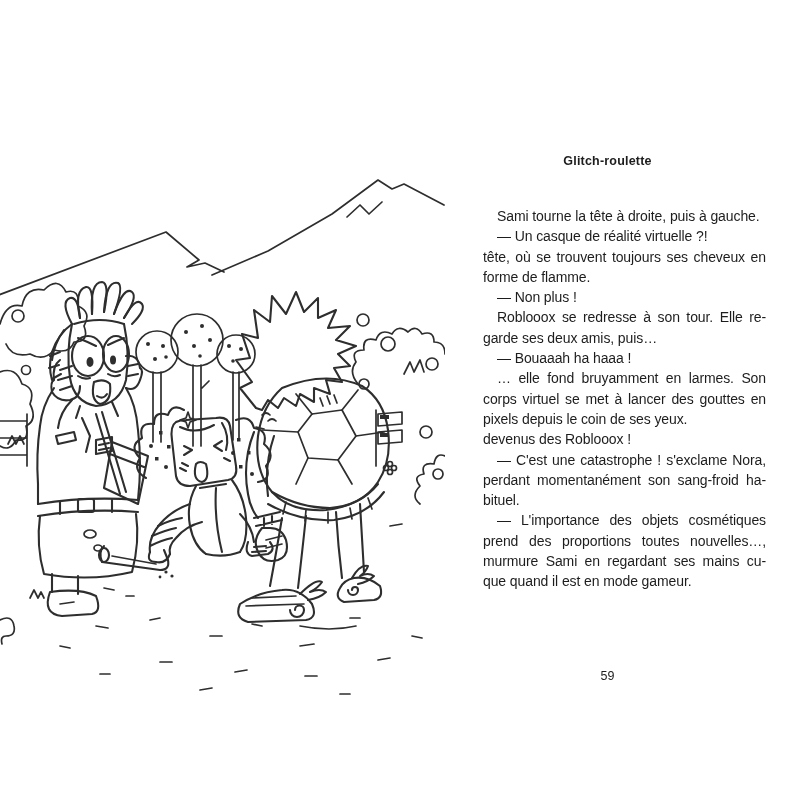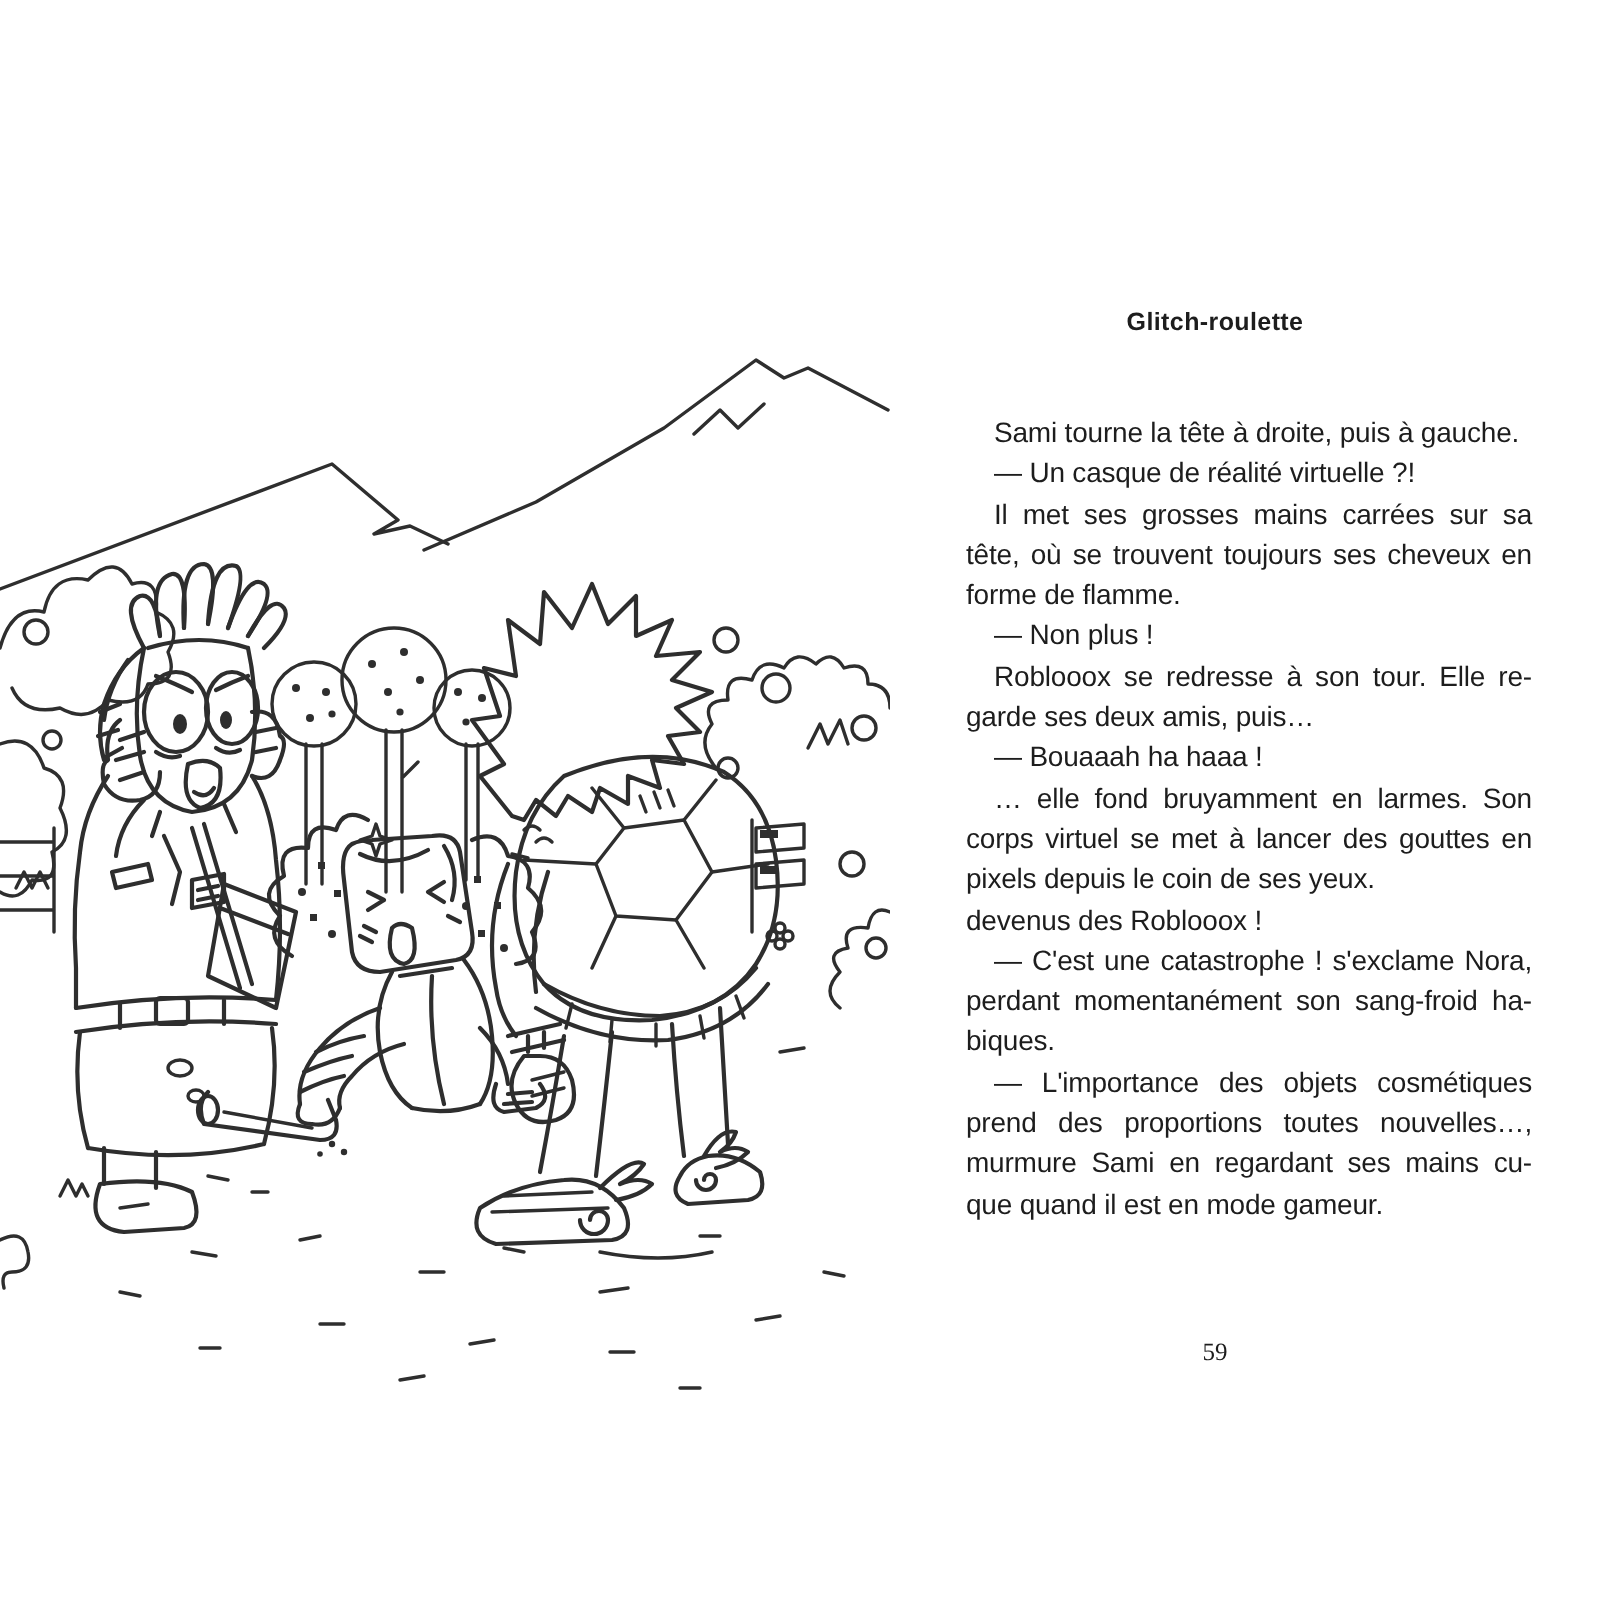--- a/index.html
+++ b/index.html
@@ -27,21 +27,21 @@
   .body-text{
     position:absolute; left:483px; top:182px; width:283px;
     font-size:14px; line-height:20.3px; letter-spacing:-.1px;
     color:var(--color-text);
   }
   .body-text .line{ height:20.3px; }
   .body-text .line.indent{ padding-left:14px; }
   .body-text .line.just{ text-align:justify; text-align-last:justify; }
   .page-number{
     position:absolute; left:466px; top:645px; width:283px;
-    text-align:center; font-size:12.5px; color:var(--color-text);font-family:Liberation Serif, serif;
+    text-align:center; font-size:12.5px; color:var(--color-text);
   }
   .illustration{
     position:absolute; left:0; top:150px; width:445px; height:545px;
   }
   .ink{
     stroke:var(--color-ink); fill:none;
     stroke-linecap:round; stroke-linejoin:round;
   }
   .w1{ stroke-width:1.7; } .w2{ stroke-width:2.1; }
   .fill{ fill:var(--color-ink); stroke:none; }
@@ -221,34 +221,33 @@
       <path d="M60 472 l10 2 M160 488 l12 0 M235 498 l12 -2 M305 502 l12 0 M378 486 l12 -2"></path>
       <path d="M100 500 l10 0 M200 516 l12 -2 M340 520 l10 0 M300 452 Q330 458 356 452"></path>
       <path d="M0 446 Q12 440 14 452 Q16 462 6 462 Q0 462 2 470"></path>
       <path d="M104 414 l10 2 M126 422 l8 0"></path>
     </g>
   </svg>
 
   <div class="body-text">
       <div class="line indent">Sami tourne la tête à droite, puis à gauche.</div>
       <div class="line indent">— Un casque de réalité virtuelle ?!</div>
-      <div class="line indent just">Il met ses grosses mains carrées sur sa</div>
       <div class="line just">tête, où se trouvent toujours ses cheveux en</div>
       <div class="line">forme de flamme.</div>
       <div class="line indent">— Non plus !</div>
       <div class="line indent just">Roblooox se redresse à son tour. Elle re-</div>
       <div class="line">garde ses deux amis, puis…</div>
       <div class="line indent">— Bouaaah ha haaa !</div>
       <div class="line indent just">… elle fond bruyamment en larmes. Son</div>
       <div class="line just">corps virtuel se met à lancer des gouttes en</div>
       <div class="line">pixels depuis le coin de ses yeux.</div>
       <div class="line">devenus des Roblooox !</div>
       <div class="line indent just">— C'est une catastrophe ! s'exclame Nora,</div>
       <div class="line just">perdant momentanément son sang-froid ha-</div>
-      <div class="line">biques.</div>
+      <div class="line">bituel.</div>
       <div class="line indent just">— L'importance des objets cosmétiques</div>
       <div class="line just">prend des proportions toutes nouvelles…,</div>
       <div class="line just">murmure Sami en regardant ses mains cu-</div>
       <div class="line">que quand il est en mode gameur.</div>
     </div>
 
   <div class="page-number">59</div>
 </div>
 
 </body></html>

